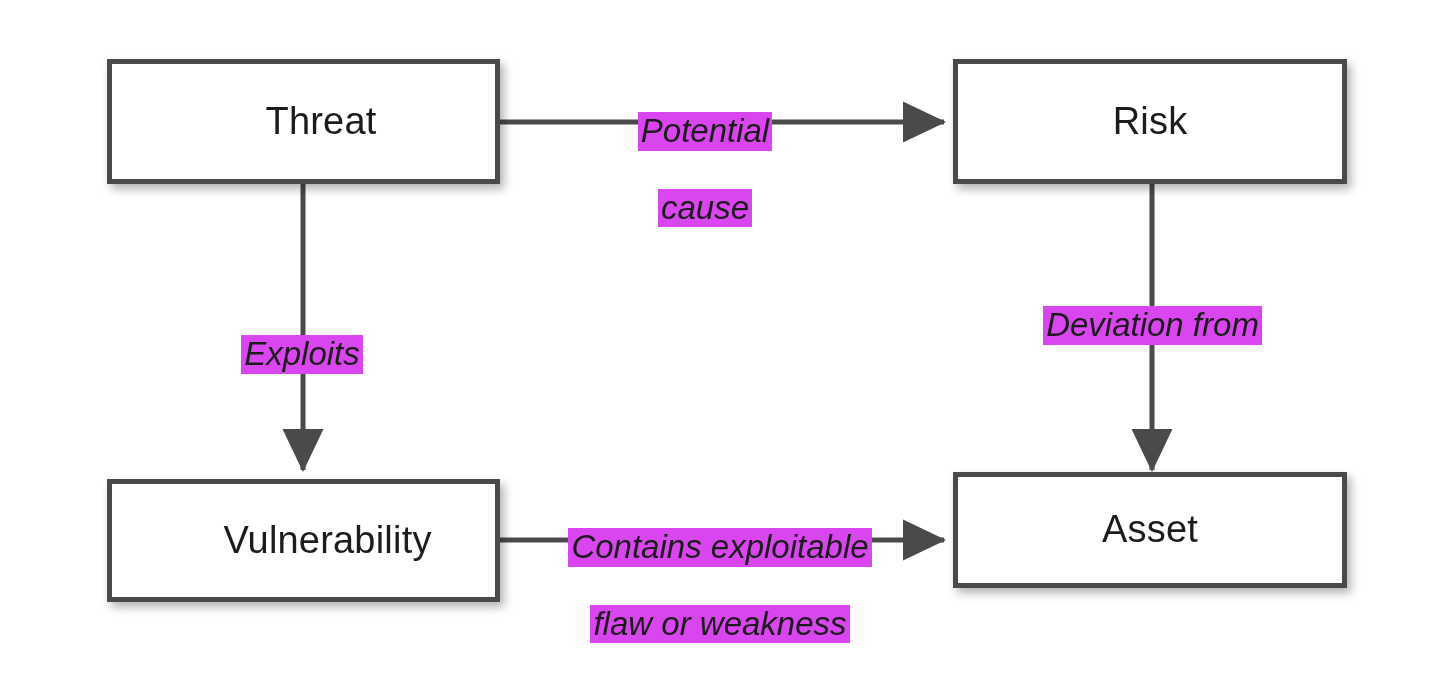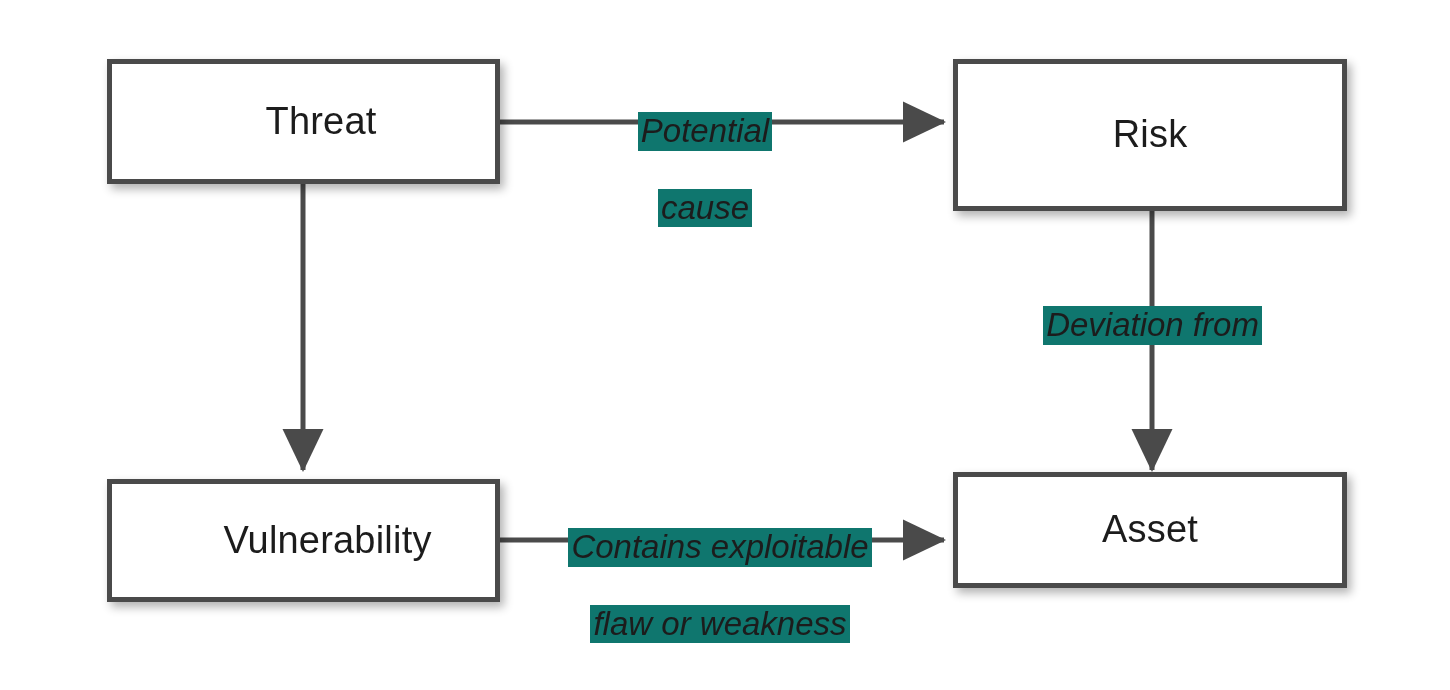--- a/index.html
+++ b/index.html
@@ -28,21 +28,21 @@
     justify-content: center;
     color: #1c1c1c;
     font-size: 38px;
     font-weight: 400;
     letter-spacing: 0.2px;
     line-height: 1.1;
     box-shadow: 4px 5px 9px rgba(0,0,0,0.30);
     z-index: 3;
   }
   #node-threat        { left: 107px; top: 59px;  width: 393px; height: 125px; padding-left: 35px; }
-  #node-risk          { left: 953px; top: 59px;  width: 394px; height: 152px; }
+  #node-risk          { left: 953px; top: 59px;  width: 394px; height: 125px; }
   #node-vulnerability { left: 107px; top: 479px; width: 393px; height: 123px; padding-left: 48px; }
   #node-asset         { left: 953px; top: 472px; width: 394px; height: 116px; text-align: center; }
 
   .edge-svg {
     position: absolute;
     left: 0;
     top: 0;
     width: 1450px;
     height: 690px;
     z-index: 1;
@@ -55,21 +55,21 @@
     font-size: 33px;
     line-height: 1.16;
     color: #1c1c1c;
     text-align: center;
     white-space: pre-line;
     z-index: 2;
     pointer-events: none;
   }
   .edge-label span {
     display: inline-block;
-    background: #0f766e;
+    background: #d946ef;
     padding: 0 3px;
     text-align: right;
   }
   #label-potential-cause {
     left: 540px; top: 74px; width: 330px;
   }
   #label-exploits {
     left: 182px; top: 297px; width: 240px;
   }
   #label-deviation {
@@ -117,20 +117,23 @@
 
   <div class="node" id="node-asset">
     <span>Asset</span>
   </div>
 
   <div class="edge-label" id="label-potential-cause">
     <span>Potential</span><br>
     <span>cause</span>
   </div>
 
+  <div class="edge-label" id="label-exploits">
+    <span>Exploits</span>
+  </div>
 
   <div class="edge-label" id="label-deviation">
     <span>Deviation from</span><br>
   </div>
 
   <div class="edge-label" id="label-contains-flaw">
     <span>Contains exploitable</span><br>
     <span>flaw or weakness</span>
   </div>
 

